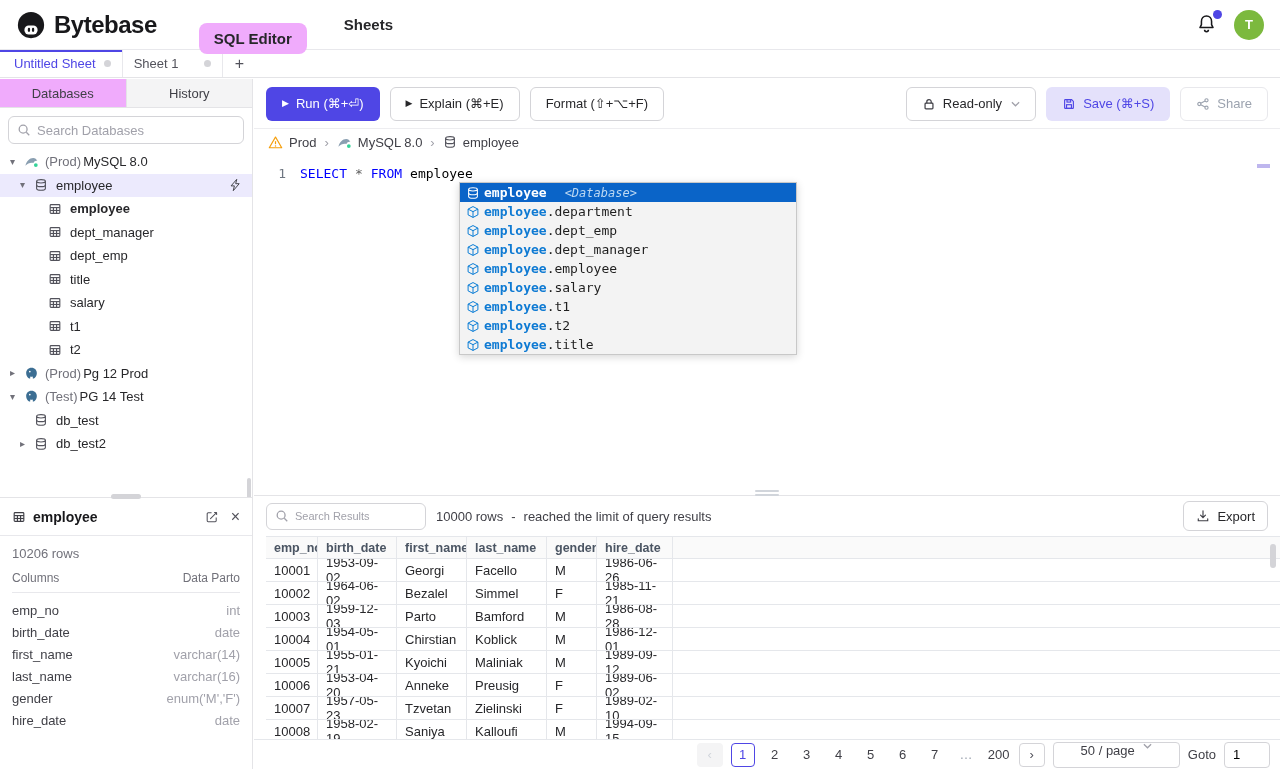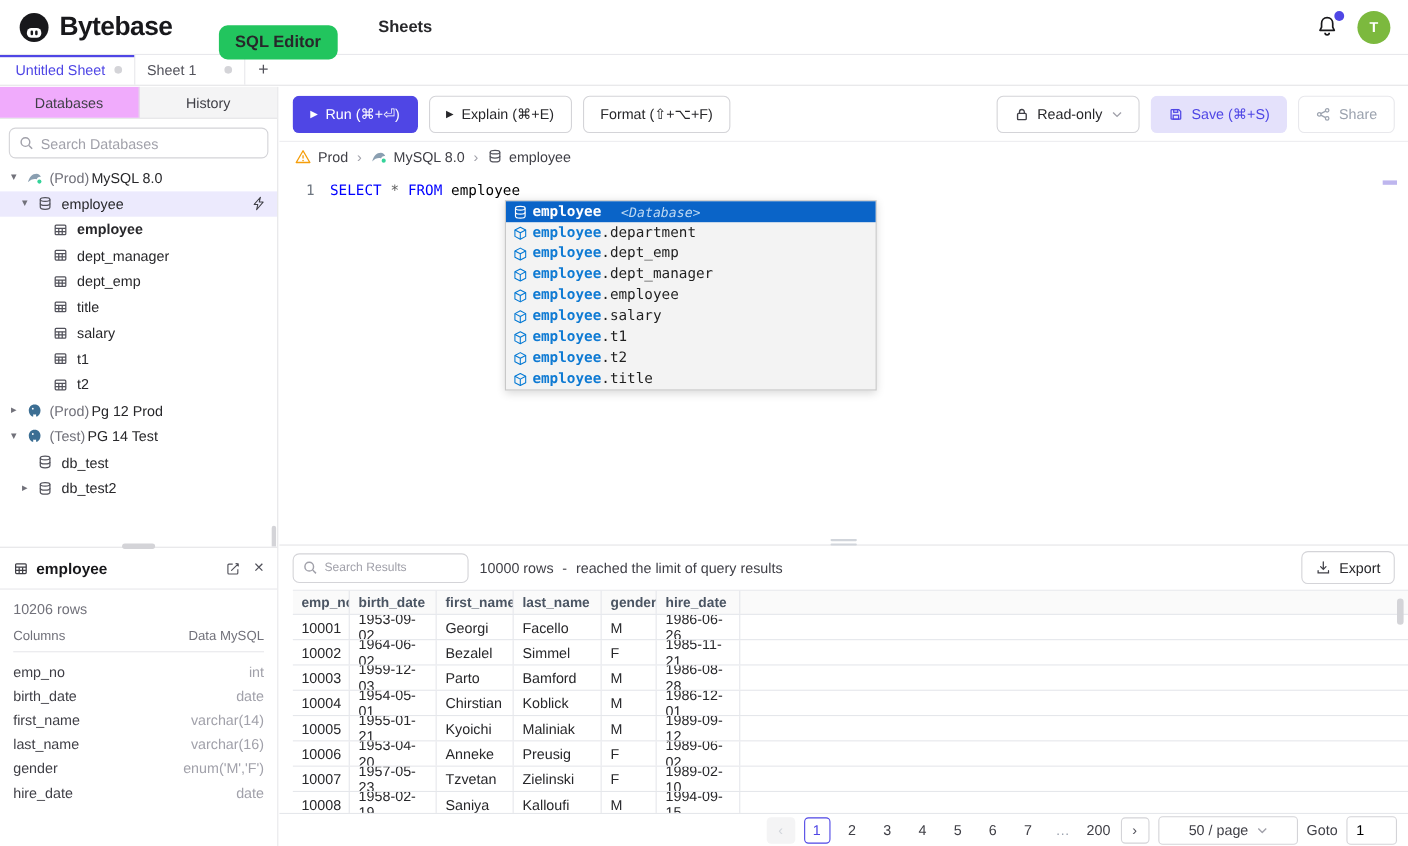--- a/index.html
+++ b/index.html
@@ -8,21 +8,21 @@
   svg { display:block; }
 
   
   .app-header { position:absolute; top:0; left:0; right:0; height:50px;
     display:flex; align-items:center; padding:0 16px; background:#fff;
     border-bottom:1px solid #e8e8ec; z-index:5; }
   .brand { display:flex; align-items:center; gap:8px; }
   .brand-name { font-size:24px; font-weight:800; letter-spacing:-0.5px; color:#18181b; }
   .top-nav { display:flex; align-items:center; gap:22px; margin-left:42px; }
   .nav-item { font-size:15px; font-weight:600; color:#27272a; padding:7px 15px; border-radius:8px; cursor:pointer; }
-  .nav-item.active { background:#22c55e;margin-top:28px; }
+  .nav-item.active { background:#f0abfc;margin-top:28px; }
   .header-right { margin-left:auto; display:flex; align-items:center; gap:16px; }
   .bell-wrap { position:relative; }
   .bell-badge { position:absolute; top:-3px; right:-4px; width:9px; height:9px;
     border-radius:50%; background:var(--accent,#6366f1); }
   .avatar { width:30px; height:30px; border-radius:50%; background:var(--avatar_green,#7cb93e);
     color:#fff; font-size:13px; font-weight:700; display:flex; align-items:center; justify-content:center; }
 
   
   .sheet-tabs { position:absolute; top:50px; left:0; right:0; height:28px;
     display:flex; align-items:stretch; border-bottom:1px solid #e4e4e7; background:#fff; z-index:4; }
@@ -153,21 +153,21 @@
     border-top:1px solid #e5e7eb; display:flex; align-items:center; justify-content:flex-end;
     gap:8px; padding:0 10px; font-size:13px; color:#3f3f46; }
   .pg-box { width:26px; height:24px; border-radius:4px; display:flex; align-items:center;
     justify-content:center; cursor:pointer; }
   .pg-prev { background:#f4f4f5; color:#d1d5db; }
   .pg-next { border:1px solid #d4d4d8; color:#52525b; }
   .pg-page { min-width:24px; height:24px; border-radius:4px; display:flex; align-items:center;
     justify-content:center; cursor:pointer; }
   .pg-page.active { border:1px solid var(--accent,#4f46e5); color:var(--accent,#4f46e5); }
   .pg-page.ellipsis { color:#9ca3af; cursor:default; letter-spacing:1px; }
-  .pg-size { height:26px; border:1px solid #d4d4d8; border-radius:4px; display:flex; align-items:center;
+  .pg-size { height:26px; border:1px solid #d4d4d8; border-radius:4px; display:flex; 
     gap:8px; padding:0 27px; cursor:pointer; }
   .pg-goto-input { width:46px; height:26px; border:1px solid #d4d4d8; border-radius:4px;
     padding:0 8px; font-size:13px; outline:none; font-family:"Liberation Sans",sans-serif; }
 </style>
 </head>
 <body>
 
 <header class="app-header">
   <div class="brand">
     <span>
@@ -446,21 +446,21 @@
               <path d="M6.3 9.8 L13.2 2.9 M13.2 2.9 L10.9 2.8 M13.2 2.9 L13.3 5.2" stroke-linecap="round"></path>
             </svg>
         </span>
         <span class="close-x">×</span>
       </span>
     </div>
     <div class="schema-body">
       <div class="schema-rowcount">10206 rows</div>
       <div class="schema-cols-head">
         <span>Columns</span>
-        <span>Data MySQL</span>
+        <span>Data Parto</span>
       </div>
       <div class="schema-col-list">
 
       <div class="schema-col-row i0">
             <span class="cname">emp_no</span>
             <span class="ctype">int</span>
           </div>
           <div class="schema-col-row i1">
             <span class="cname">birth_date</span>
             <span class="ctype">date</span>

